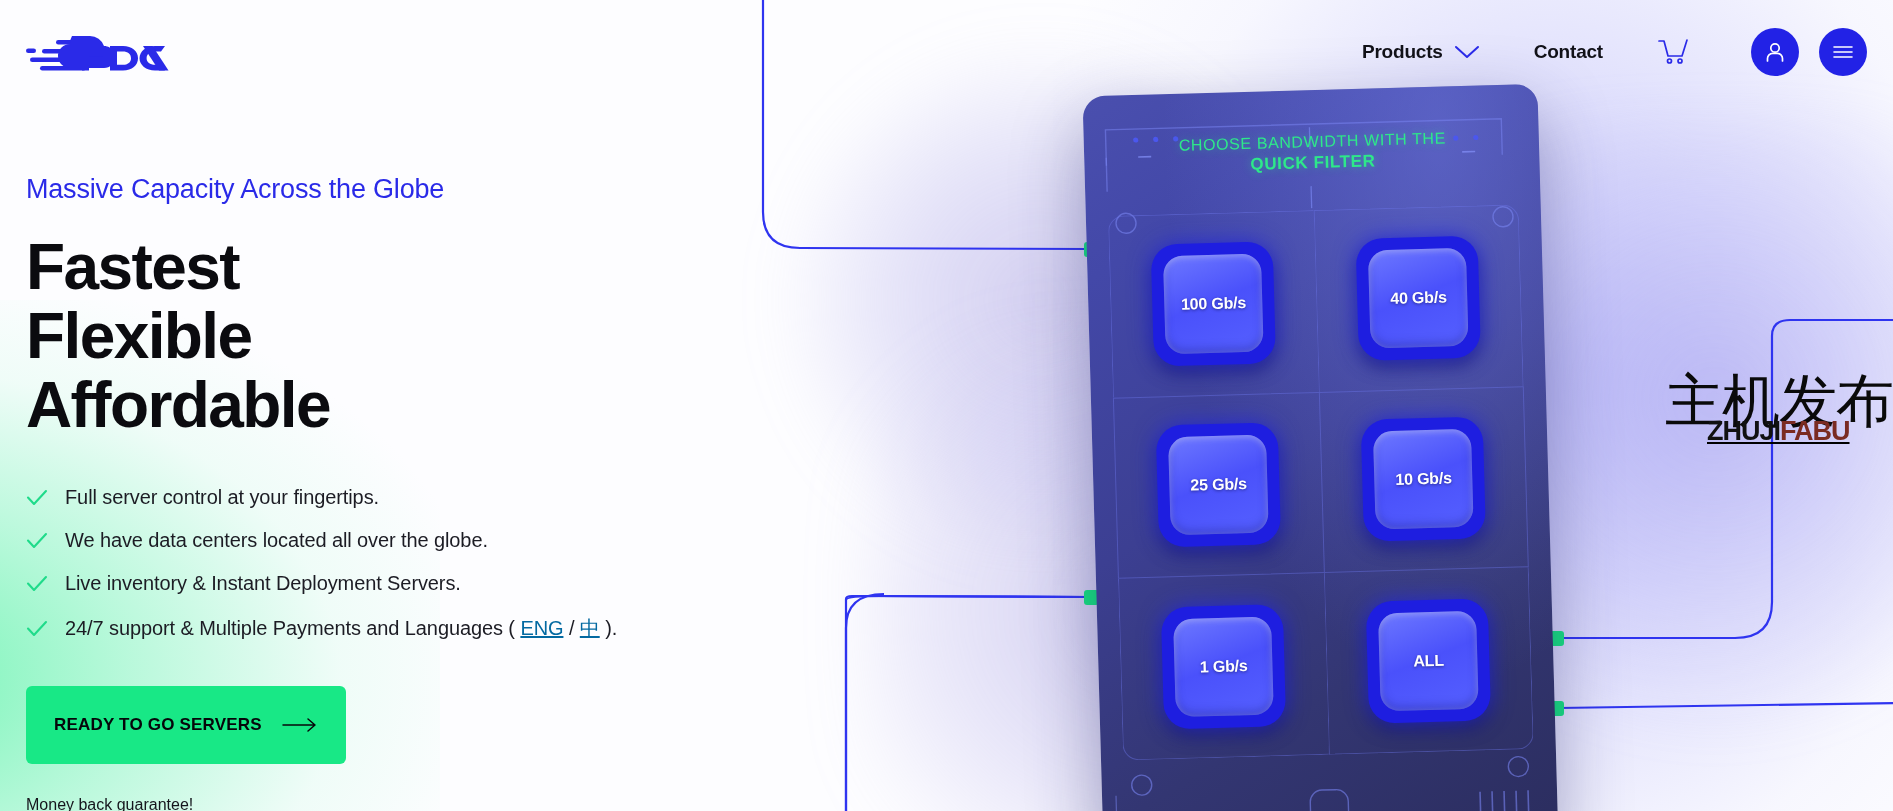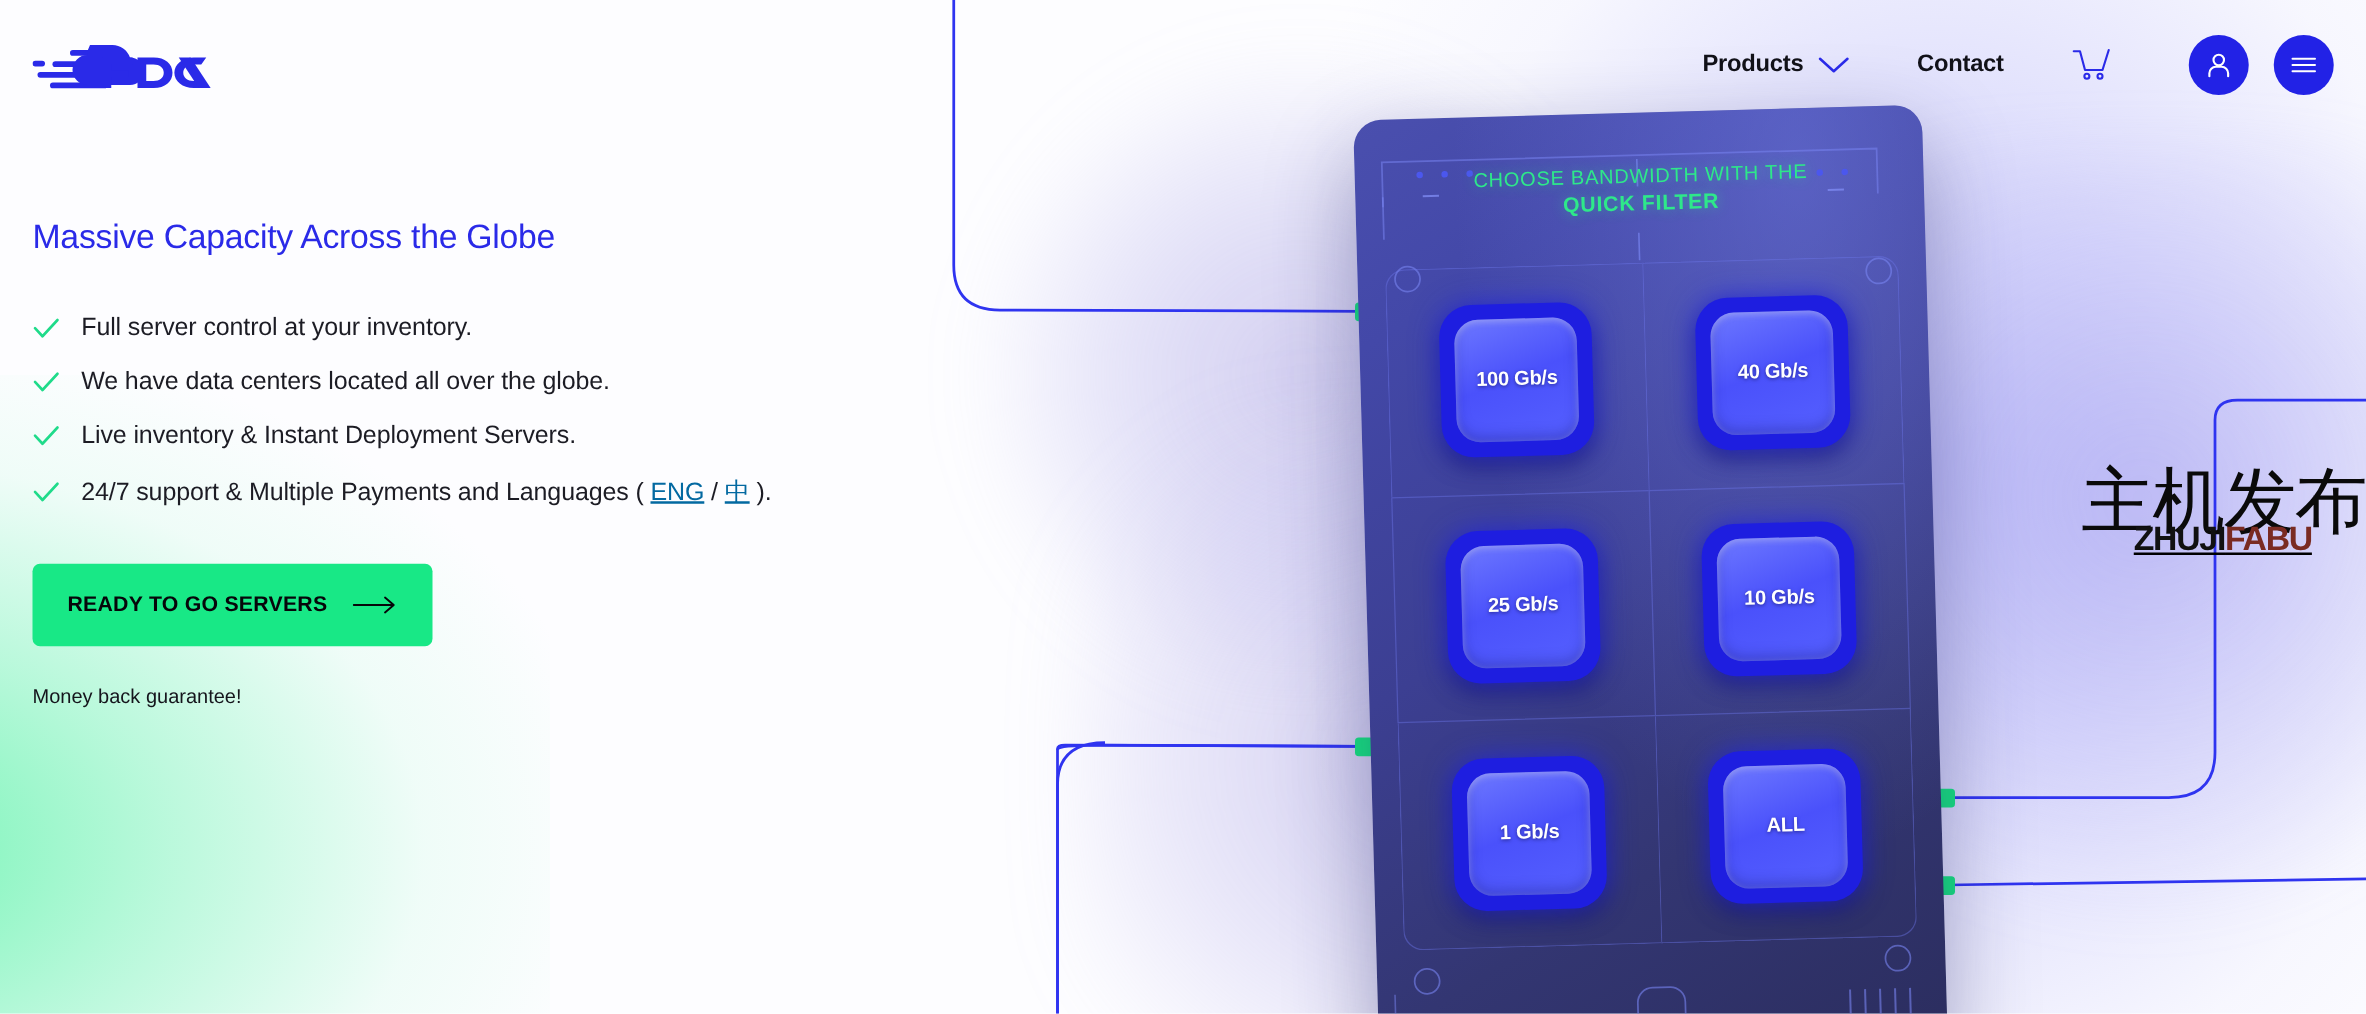--- a/index.html
+++ b/index.html
@@ -112,21 +112,21 @@
     display: flex; flex-direction: column; gap: 20px;
   }
   .feature {
     display: flex; align-items: center; gap: 17px;
     font-size: 20px; color: #1c1c24; letter-spacing: -0.1px;
   }
   .check { flex: none; display: block; }
   .lang-link { color: #0369a1; }
   .cta {
     margin-top: 44px;
-    width: 320px; height: 66px;
+    width: 320px; height: 78px;
     background: #18e886;
     border: none; border-radius: 6px;
     display: flex; align-items: center; justify-content: space-between;
     padding: 0 28px 0 28px;
     cursor: pointer;
   }
   .cta-label {
     font-size: 17px; font-weight: bold; color: #06060a;
     letter-spacing: 0.2px;
   }
@@ -305,28 +305,33 @@
         </svg>
       </div>
 
     </div>
   </div>
 
   <div class="hero">
 
     <div class="eyebrow">Massive Capacity Across the Globe</div>
 
+    <h1 class="headline">
+      <div>Fastest</div>
+      <div>Flexible</div>
+      <div>Affordable</div>
+    </h1>
 
     <div class="features">
 
       <div class="feature">
         <svg class="check" width="22" height="18" viewBox="0 0 22 18" fill="none">
           <path d="M2 8.5 L8 15 L20 2" stroke="#1fdb8a" stroke-width="2.1" stroke-linecap="round" stroke-linejoin="round"></path>
         </svg>
-        <span>Full server control at your inventory.</span>
+        <span>Full server control at your fingertips.</span>
       </div>
 
       <div class="feature">
         <svg class="check" width="22" height="18" viewBox="0 0 22 18" fill="none">
           <path d="M2 8.5 L8 15 L20 2" stroke="#1fdb8a" stroke-width="2.1" stroke-linecap="round" stroke-linejoin="round"></path>
         </svg>
         <span>We have data centers located all over the globe.</span>
       </div>
 
       <div class="feature">

